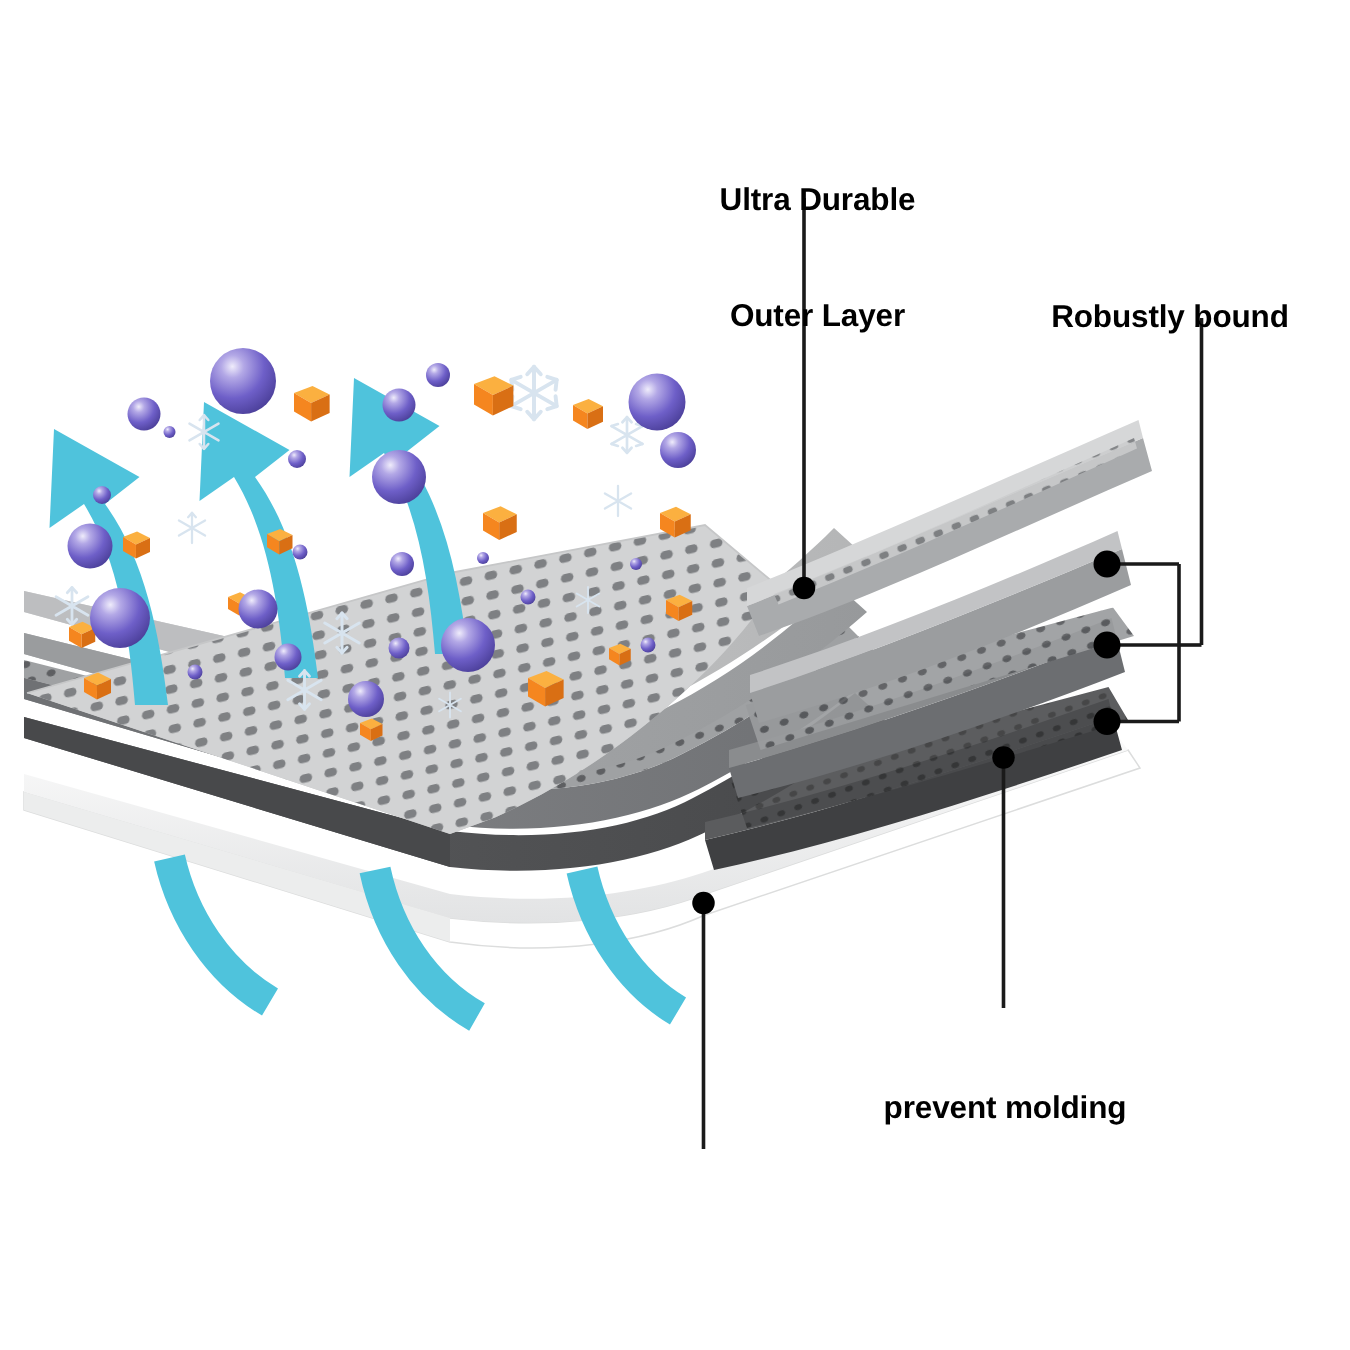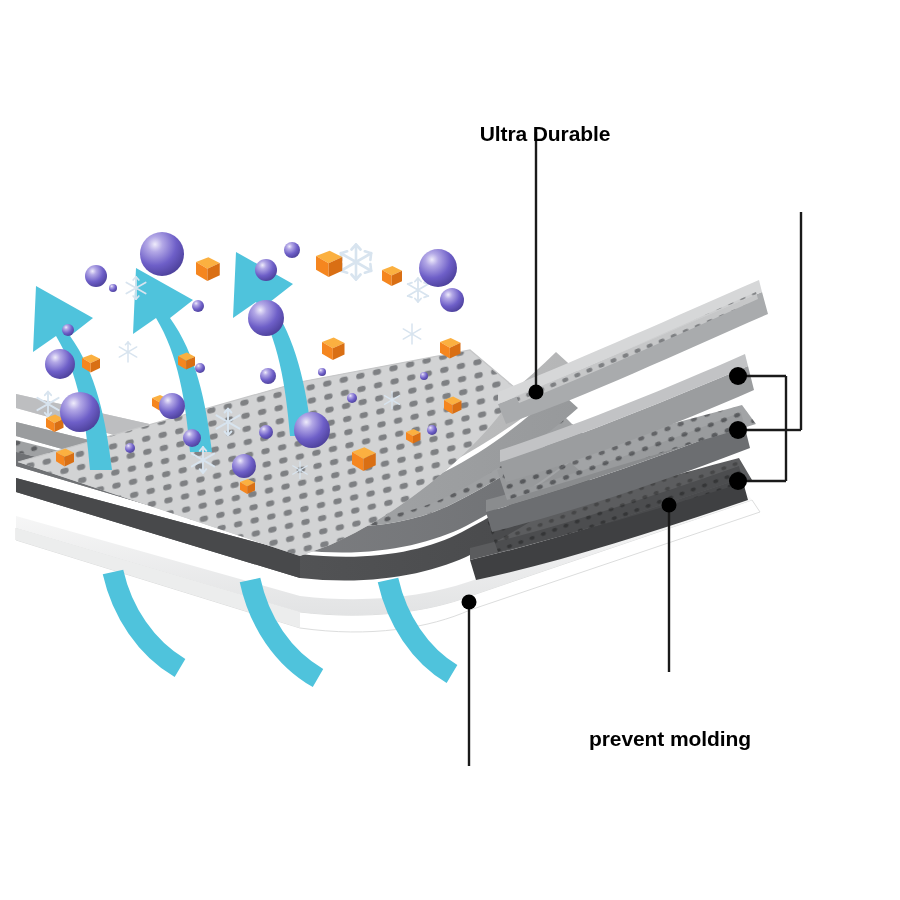--- a/index.html
+++ b/index.html
@@ -386,23 +386,25 @@
 
       <g>
         <line x1="469" y1="605" x2="469" y2="766"></line>
         <circle cx="469" cy="602" r="7.5" fill="#000000" stroke="none"></circle>
       </g>
     </g>
   </svg>
 
   <div class="callout-label center" id="label-ultra-durable">
     <div>Ultra Durable</div>
+    <div>Outer Layer</div>
   </div>
 
   <div class="callout-label center" id="label-robustly-bound">
+    <div>Robustly bound</div>
   </div>
 
   <div class="callout-label center" id="label-breathable">
     <div>prevent molding</div>
   </div>
 
   <div class="callout-label center" id="label-scratch-proof">
     <div>inner layer</div>
   </div>
 

